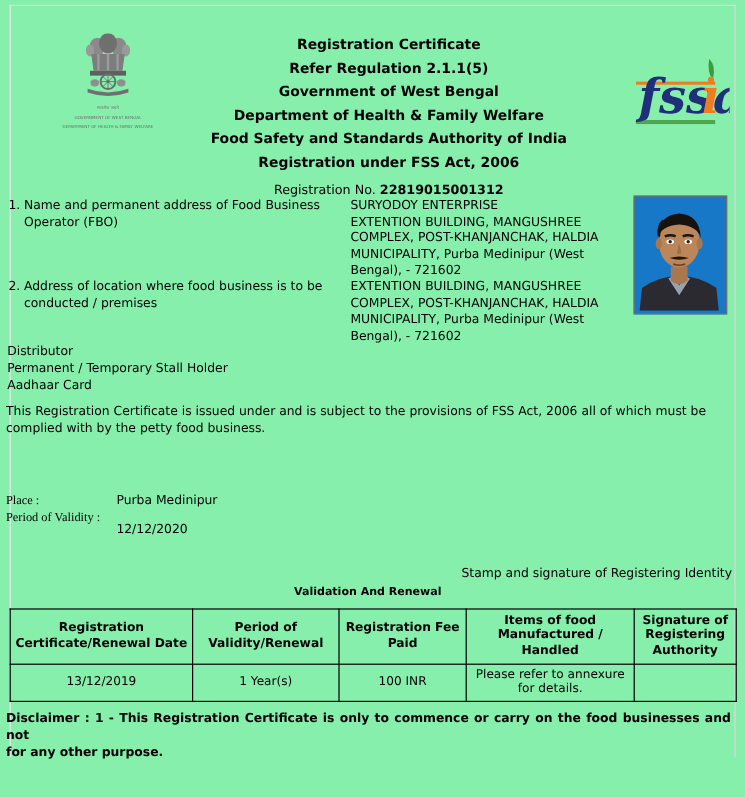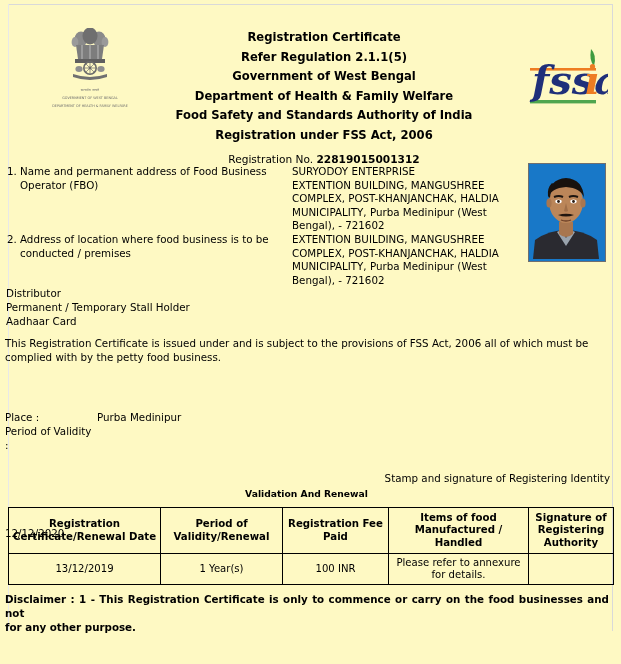--- a/index.html
+++ b/index.html
@@ -8,21 +8,21 @@
     background: #ffffff;
   }
   body {
     font-family: "DejaVu Sans", sans-serif;
     color: #000000;
   }
   #page {
     position: relative;
     width: 621px;
     height: 664px;
-    background: #fef9c3;
+    background: #86efac;
     overflow: hidden;
     box-sizing: border-box;
   }
   
   .frame-top {
     position: absolute;
     left: 8px; top: 4px; width: 605px; height: 1px;
     background: #d9d9d9;
   }
   .frame-right {
@@ -151,23 +151,23 @@
 
   
   .placeblock {
     position: absolute;
     left: 5px; top: 410px;
     width: 350px;
     font-size: 10.3px;
     line-height: 15.4px;
   }
   .pb-row { display: flex; }
-  .pb-label { width: 92px; flex: 0 0 92px; }
+  .pb-label { width: 92px; flex: 0 0 92px; font-family: Liberation Serif, serif; }
   .pb-val { flex: 1 1 auto; }
-  .pb-row.validity { align-items: flex-start; flex-direction: column; }
+  .pb-row.validity { align-items: flex-start; }
   .pb-row.validity .pb-label { line-height: 13.4px; }
   .pb-row.validity .pb-val { padding-top: 9px; }
 
   .stamp-line {
     position: absolute;
     left: 0px; top: 472px;
     width: 613px;
     text-align: right;
     padding-right: 3px;
     font-size: 10.3px;

